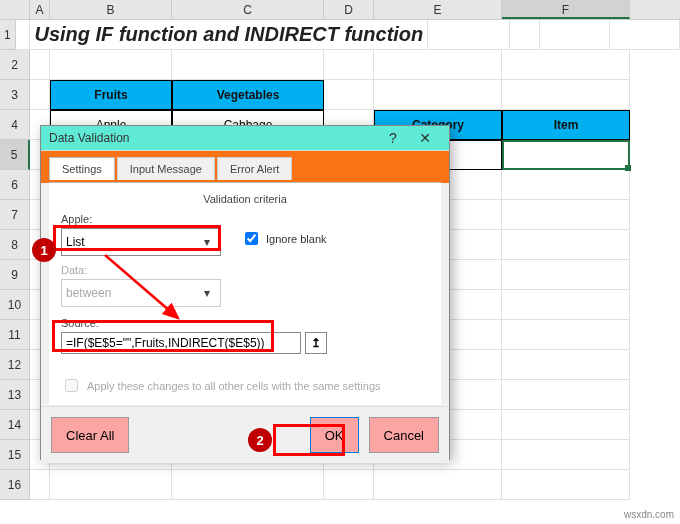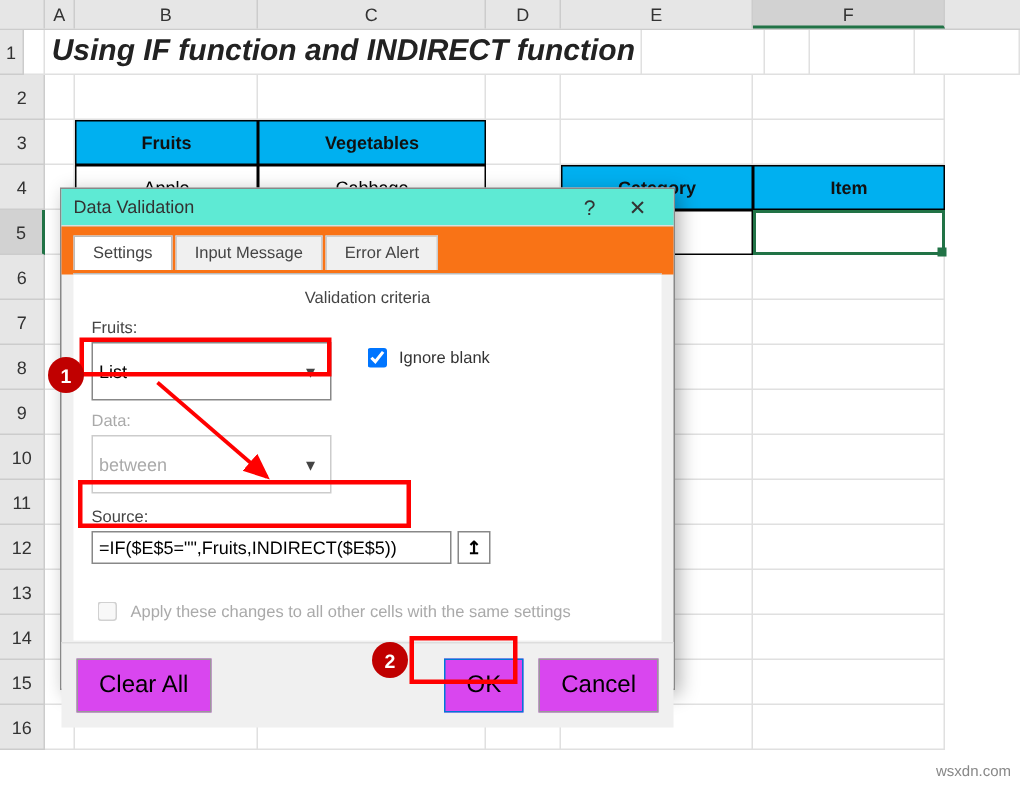--- a/index.html
+++ b/index.html
@@ -30,30 +30,30 @@
 .titlebar .help, .titlebar .close { width: 32px; height: 24px; display: flex; align-items: center; justify-content: center; color: #333; font-size: 14px; }
 .tabs { display: flex; padding: 6px 8px 3px 8px; background: #f97316; }
 .tab { padding: 5px 12px; border: 1px solid #ccc; border-bottom: none; background: #f0f0f0; margin-right: 2px; font-size: 11px; color: #444; }
 .tab.active { background: #fff; border-color: #bbb; position: relative; z-index: 2; }
 .tabpanel { flex: 1; border-top: 1px solid #bbb; margin: 0 8px 0 8px; background: #fff; position: relative; top: -1px; padding: 10px 12px; }
 .fieldset-label { color: #444; font-size: 11px; margin-bottom: 8px; text-align: center; }
 .form-row { display: flex; gap: 20px; margin-bottom: 10px; }
 .form-col { display: flex; flex-direction: column; }
 .lbl { font-size: 11px; color: #444; margin-bottom: 3px; }
 .lbl.disabled { color: #aaa; }
-.select { width: 160px; height: 39px; border: 1px solid #888; background: #fff; display: flex; align-items: center; justify-content: space-between; padding: 0 4px; font-size: 12px; gap: 12px; }
+.select { width: 160px; height: 28px; border: 1px solid #888; background: #fff; display: flex; align-items: center; justify-content: space-between; padding: 0 4px; font-size: 12px; gap: 12px; }
 .select.disabled { color: #aaa; border-color: #ccc; }
 .select .arrow { width: 18px; text-align: center; color: #444; }
 .cbx { display: flex; align-items: center; gap: 5px; font-size: 11px; color: #333; margin-bottom: 6px; }
 .cbx input { width: 13px; height: 13px; }
 .src-input { width: 240px; height: 22px; border: 1px solid #888; background: #fff; display: flex; align-items: center; padding: 0 4px; font-size: 12px; }
 .src-btn { width: 22px; height: 22px; border: 1px solid #888; display: inline-flex; align-items: center; justify-content: center; margin-left: 4px; background: #fff; font-weight: bold; }
 .apply-row { margin-top: 22px; display: flex; align-items: center; gap: 6px; font-size: 11px; color: #aaa; }
 .btnbar { display: flex; padding: 10px; gap: 10px; border-top: 1px solid #ddd; background: #f0f0f0; }
-.btn { height: 24px; padding: 17px 14px; border: 1px solid #999; background: #d946ef; font-size: 16px; display: flex; align-items: center; }
+.btn { height: 24px; padding: 17px 14px; border: 1px solid #999; background: #fca5a5; font-size: 13px; display: flex; align-items: center; }
 .btn.default { border: 1px solid #0078d7; }
 .spacer { flex: 1; }
 
 
 .redbox { position: absolute; border: 3px solid #ff0000; pointer-events: none; }
 .marker { position: absolute; width: 24px; height: 24px; border-radius: 50%; background: #C00000; color: #fff; font-weight: bold; display: flex; align-items: center; justify-content: center; font-size: 13px; }
 .arrow-svg { position: absolute; pointer-events: none; }
 .watermark { position: absolute; right: 6px; bottom: 4px; font-size: 10px; color: #888; }
 </style>
 </head>
@@ -225,21 +225,21 @@
   </div>
   <div class="tabs">
     <div class="tab active">Settings</div>
     <div class="tab">Input Message</div>
     <div class="tab">Error Alert</div>
   </div>
   <div class="tabpanel">
     <div class="fieldset-label">Validation criteria</div>
     <div class="form-row">
       <div class="form-col">
-        <span class="lbl">Fruits:</span>
+        <span class="lbl">Apple:</span>
         <div class="select">
           <span>List</span>
           <span class="arrow">▾</span>
         </div>
         <span class="lbl disabled" style="margin-top:8px">Data:</span>
         <div class="select disabled">
           <span>between</span>
           <span class="arrow">▾</span>
         </div>
       </div>

